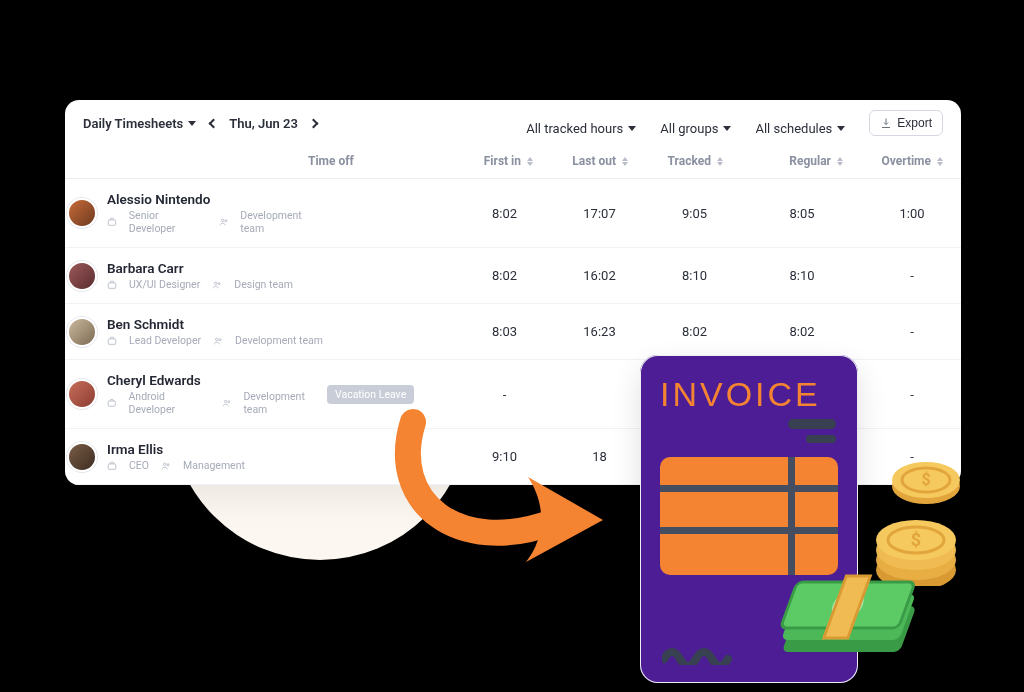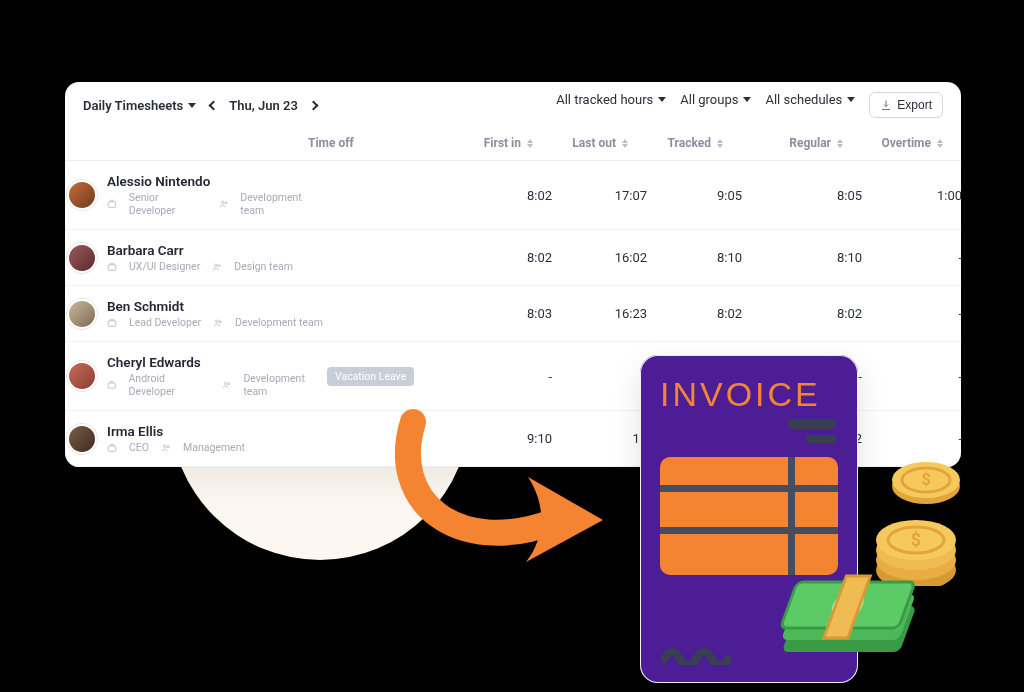--- a/index.html
+++ b/index.html
@@ -20,40 +20,40 @@
     width: 300px;
     height: 300px;
     border-radius: 50%;
     background: #fdf7f2;
     z-index: 0;
   }
 
   .card {
     position: absolute;
     left: 65px;
-    top: 82px;
+    top: 100px;
     width: 896px;
     background: #fff;
     border-radius: 14px;
     box-shadow: 0 10px 40px rgba(0,0,0,0.08);
     z-index: 2;
     overflow: hidden;
   }
 
   
   .toolbar {
     display: flex;
     align-items: center;
     padding: 10px 18px;
     font-size: 13px;
     color: #2b2f3a;
     gap: 14px;
   }
   .tb-left { display:flex; align-items:center; gap:14px; }
-  .tb-right { margin-left:auto; display:flex; align-items:flex-start; gap:14px; }
+  .tb-right { margin-left:auto; display:flex; align-items:flex-end; gap:24px; }
   .tb-item { display:flex; align-items:center; gap:5px; cursor:pointer; white-space:nowrap; }
   .tb-item strong { font-weight:600; }
   .caret-d {
     width:0;height:0;border-left:4px solid transparent;border-right:4px solid transparent;border-top:5px solid #2b2f3a;display:inline-block;
   }
   .chev { width:7px;height:7px;border-right:2px solid #2b2f3a;border-bottom:2px solid #2b2f3a;display:inline-block; }
   .chev.left { transform:rotate(135deg); }
   .chev.right { transform:rotate(-45deg); }
   .date-nav { display:flex; align-items:center; gap:12px; }
   .date-nav .d { font-weight:600; }
@@ -91,21 +91,21 @@
   
   .row {
     display:grid;
     grid-template-columns: 260px 130px 95px 95px 95px 120px 100px;
     align-items:center;
     padding:12px 2px;
     border-bottom:1px solid #f1f2f5;
     font-size:13px;
     color:#2b2f3a;
   }
-  .row .num { text-align:right; }
+  .row .num { text-align:center; }
   .person { display:flex; align-items:center; gap:10px; }
   .avatar { width:30px;height:30px;border-radius:50%;background:linear-gradient(135deg,#d7d2cd,#b8a999);flex:0 0 30px;
     display:flex;align-items:center;justify-content:center;color:#fff;font-size:11px;font-weight:600;
     border:2px solid #fff; box-shadow:0 0 0 1px #e7e8ec;
   }
   .av0{background:linear-gradient(135deg,#c76a3a,#6d3b1e);}
   .av1{background:linear-gradient(135deg,#9c5a59,#5a2b2f);}
   .av2{background:linear-gradient(135deg,#c9b79e,#7d6a52);}
   .av3{background:linear-gradient(135deg,#c86d5a,#8b3d32);}
   .av4{background:linear-gradient(135deg,#7a5c47,#3d2d21);}

